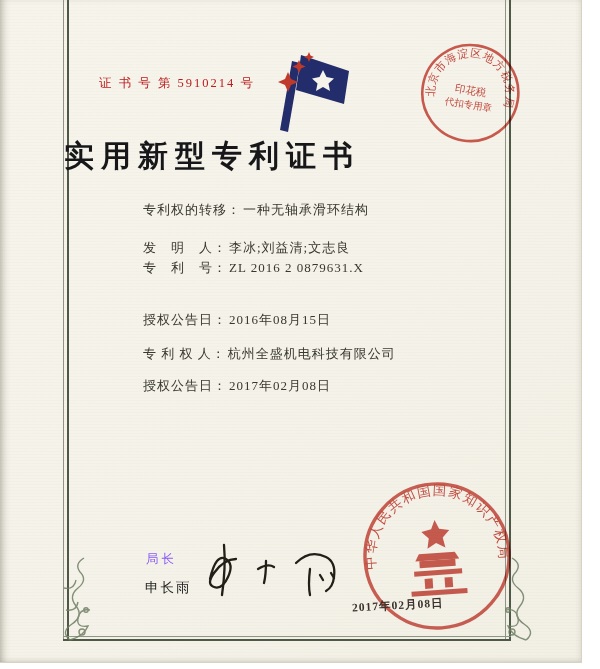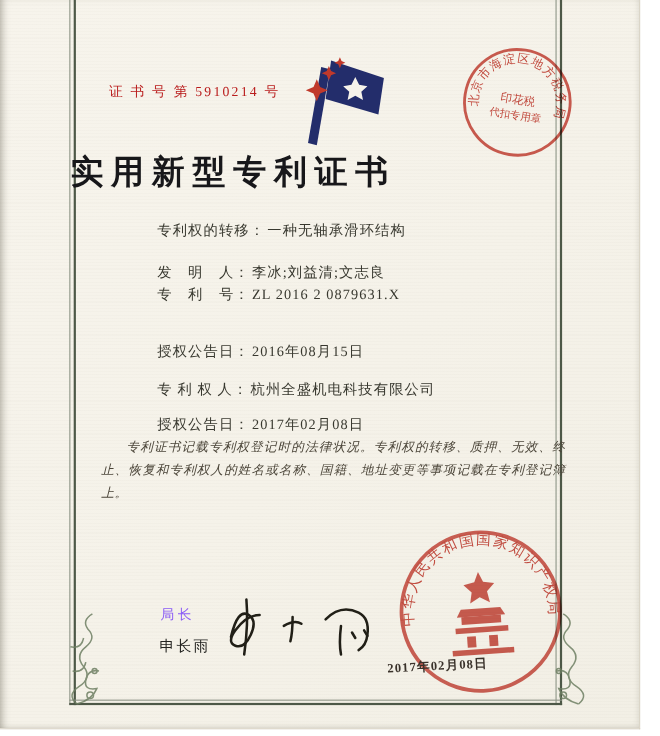--- a/index.html
+++ b/index.html
@@ -118,21 +118,20 @@
   <span>授权公告日：</span><span class="fvalue">2016年08月15日</span>
 </div>
 <div class="field" style="top:345px">
   <span>专 利 权 人：</span><span class="fvalue">杭州全盛机电科技有限公司</span>
 </div>
 <div class="field" style="top:377px">
   <span>授权公告日：</span><span class="fvalue">2017年02月08日</span>
 </div>
 
 <div class="bodytext">
-  <p>专利证书记载专利权登记时的法律状况。专利权的转移、质押、无效、终止、恢复和专利权人的姓名或名称、国籍、地址变更等事项记载在专利登记簿上。</p>
 </div>
 
 <div class="director-title">局长</div>
 <div class="director-name">申长雨</div>
 
 <svg class="signature" viewBox="0 0 170 78">
   <g fill="none" stroke="#211f17" stroke-width="2.3" stroke-linecap="round" stroke-linejoin="round">
     <path d="M18,44 q6,-26 16,-20 q8,5 2,18 q-6,13 -14,10 q-8,-3 0,-14 q10,-14 22,-14"></path>
     <path d="M32,10 q2,22 -2,50"></path>
     <path d="M66,34 q10,-6 16,-2"></path>

